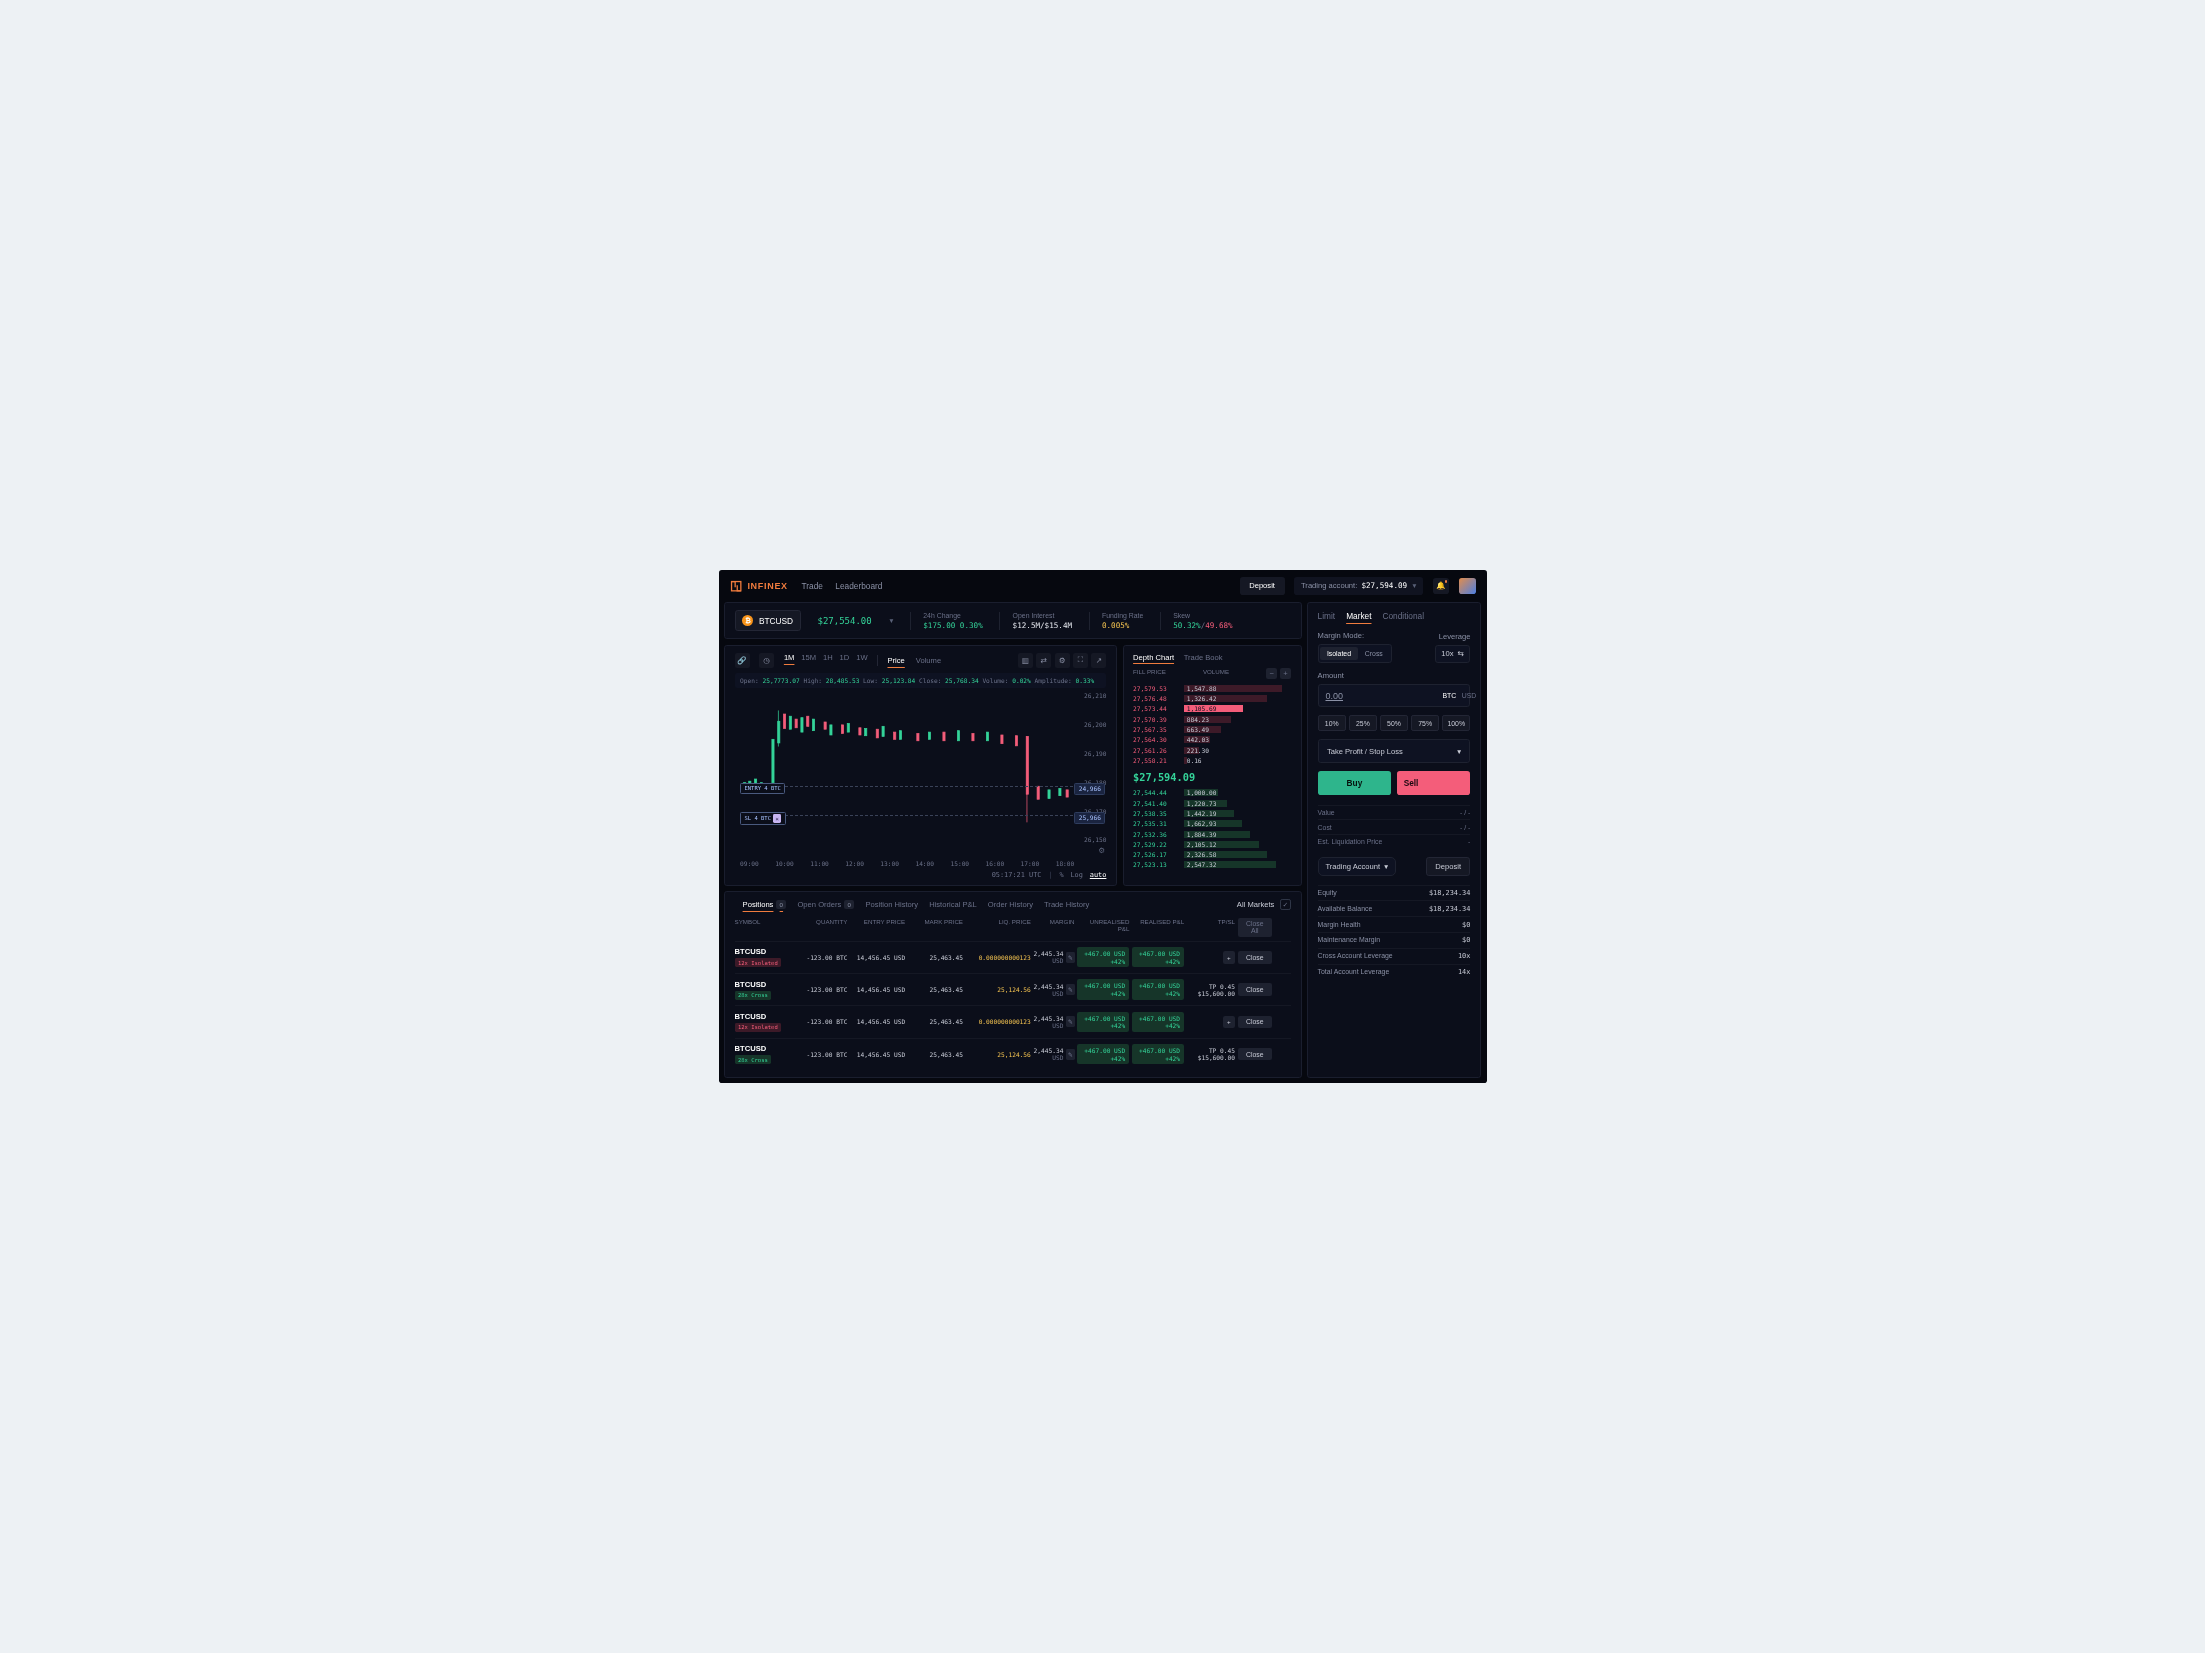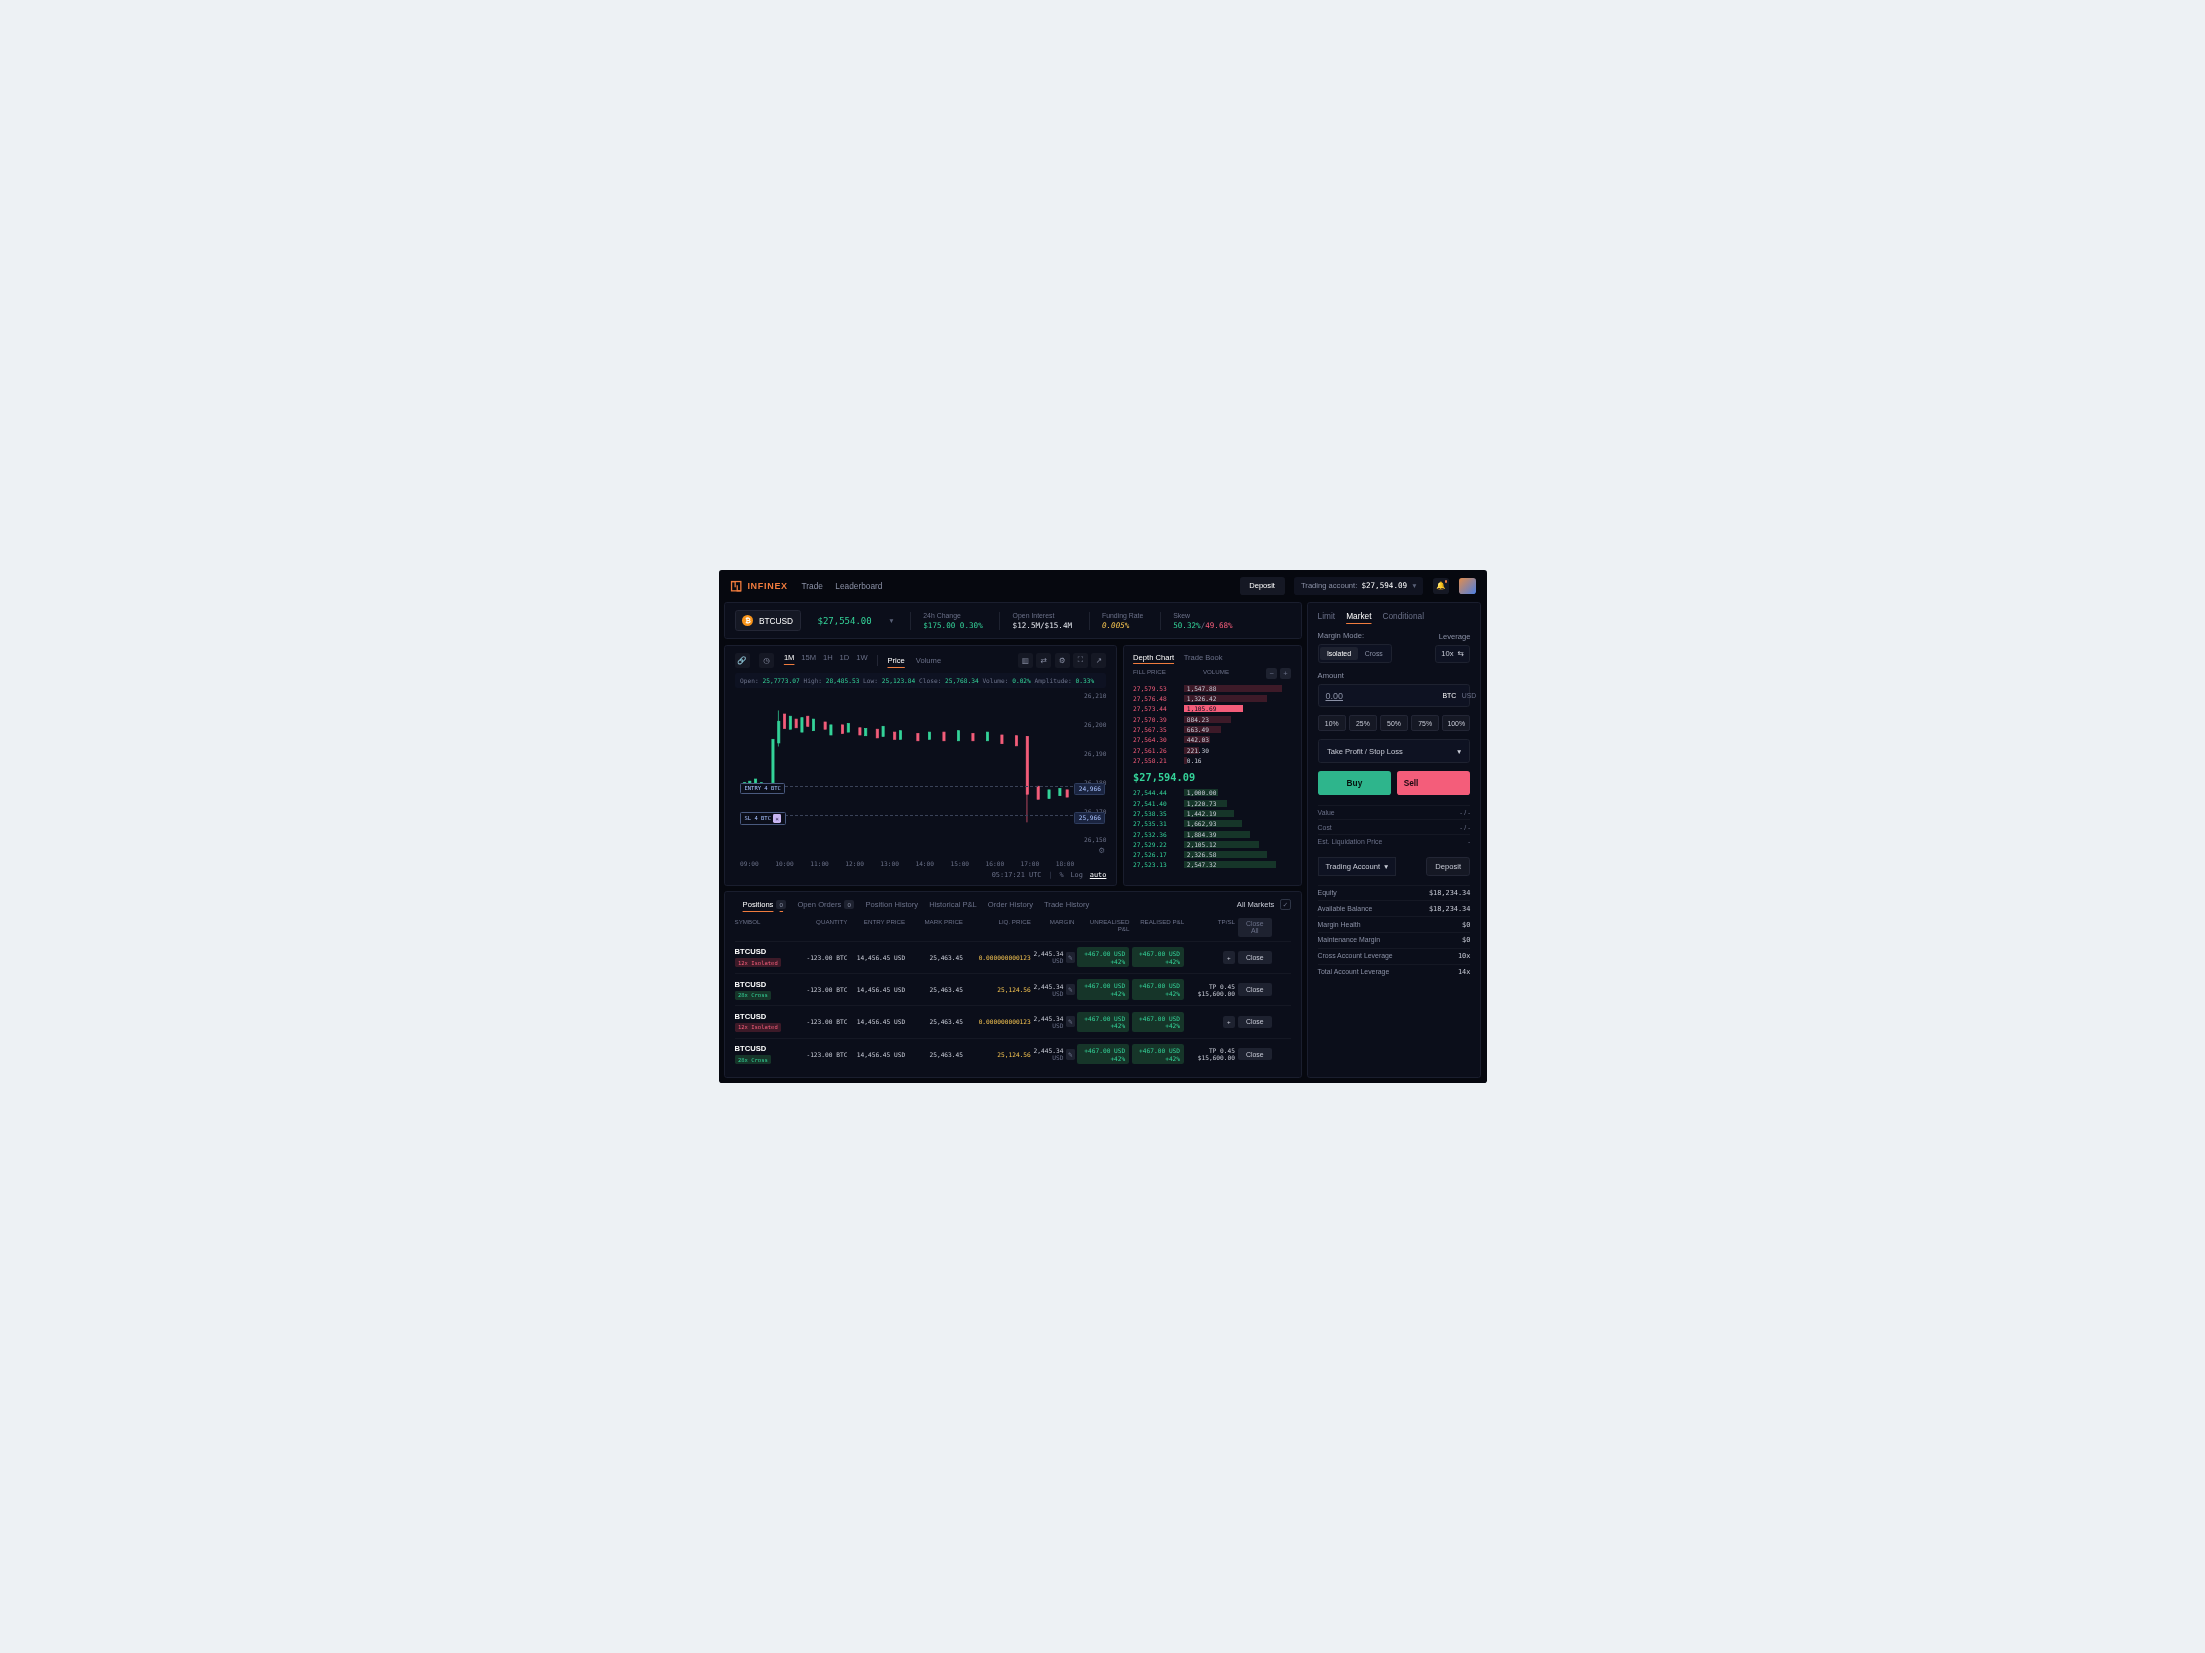--- a/index.html
+++ b/index.html
@@ -51,21 +51,21 @@
 .pair { display: flex; align-items: center; gap: 5.5px; background: #151824; padding: 4.1px 6.9px; border-radius: 2.8px; border: 0.7px solid #232635; }
 .coin { width: 11px; height: 11px; background: #f7931a; border-radius: 50%; display: flex; align-items: center; justify-content: center; color: #fff; font-size: 6.9px; font-weight: 700; }
 .pair .sym { color: #fff; font-size: 8.3px; }
 .px { color: #34d399; font-size: 9px; }
 .chev { color: #5a6178; margin-left: 1.4px; }
 .stat { display: flex; flex-direction: column; gap: 2.1px; border-left: 0.7px solid #1e2230; padding-left: 12.4px; }
 .stat .lbl { color: #6b7189; font-size: 6.9px; }
 .stat .v { font-size: 7.6px; }
 .green { color: #34d399; }
 .red { color: #f45d7a; }
-.yellow { color: #f5c451; font-style: italic; }
+.yellow { color: #f5c451; }
 .white { color: #e6e8ef; }
 
 
 .row2 { display: grid; grid-template-columns: 1fr 179px; gap: 5.5px; }
 .panel { background: #0b0e1a; border-radius: 2.8px; border: 0.7px solid #1a1e2e; }
 
 
 .chart { padding: 6.9px 9.6px 5.5px; }
 .chart-top { display: flex; align-items: center; gap: 4.1px; margin-bottom: 5.5px; }
 .icon-btn { width: 15px; height: 15px; background: #151824; border-radius: 2.1px; display: flex; align-items: center; justify-content: center; cursor: pointer; color: #8b91a6; font-size: 7.6px; }
@@ -157,21 +157,21 @@
 .ccy-tog span { cursor: pointer; color: #6b7189; }
 .ccy-tog .on { color: #fff; }
 .pct-row { display: grid; grid-template-columns: repeat(5, 1fr); gap: 2.8px; }
 .pct-row div { background: #151824; text-align: center; padding: 3.4px 0; font-size: 6.9px; border-radius: 2.1px; cursor: pointer; border: 0.7px solid #232635; }
 .tpsl-btn { display: flex; justify-content: space-between; align-items: center; background: #0e1222; padding: 6.2px 8.3px; border-radius: 2.8px; border: 0.7px solid #1e2230; cursor: pointer; font-size: 7.6px; margin: 8.3px 0; }
 .bsrow { display: grid; grid-template-columns: 1fr 1fr; gap: 5.5px; margin-bottom: 9.6px; }
 .buy-btn { background: #2eb58c; color: #06120d; padding: 6.9px; text-align: center; border-radius: 2.8px; font-weight: 600; cursor: pointer; font-size: 8.3px; }
 .sell-btn { background: #f45d7a; color: #1a0810; padding: 6.9px; text-align: left; border-radius: 2.8px; font-weight: 600; cursor: pointer; font-size: 8.3px; }
 .inforow { display: flex; justify-content: space-between; font-size: 6.9px; color: #6b7189; padding: 3.4px 0; border-top: 0.7px solid #151824; }
 .acct-sel { display: flex; justify-content: space-between; align-items: center; margin: 8.3px 0; }
-.acct-dd { background: #0e1222; padding: 4.1px 6.9px; border-radius: 0; border: 0.7px solid #1e2230; display: flex; gap: 4.1px; align-items: center; cursor: pointer; font-size: 7.6px; }
+.acct-dd { background: #0e1222; padding: 4.1px 6.9px; border-radius: 5px; border: 0.7px solid #1e2230; display: flex; gap: 4.1px; align-items: center; cursor: pointer; font-size: 7.6px; }
 .dep2 { background: #151824; padding: 4.1px 8.3px; border-radius: 2.8px; border: 0.7px solid #232635; cursor: pointer; font-size: 7.6px; }
 .acct-rows { font-size: 6.9px; }
 .acct-rows .ar { display: flex; justify-content: space-between; padding: 3.4px 0; border-top: 0.7px solid #151824; }
 .acct-rows .ar .k { color: #8b91a6; }
 .acct-rows .ar .v4 { color: #c8cbd6; font-family: ui-monospace, monospace; }
 </style>
 </head>
 <body>
 
 <div class="app">

